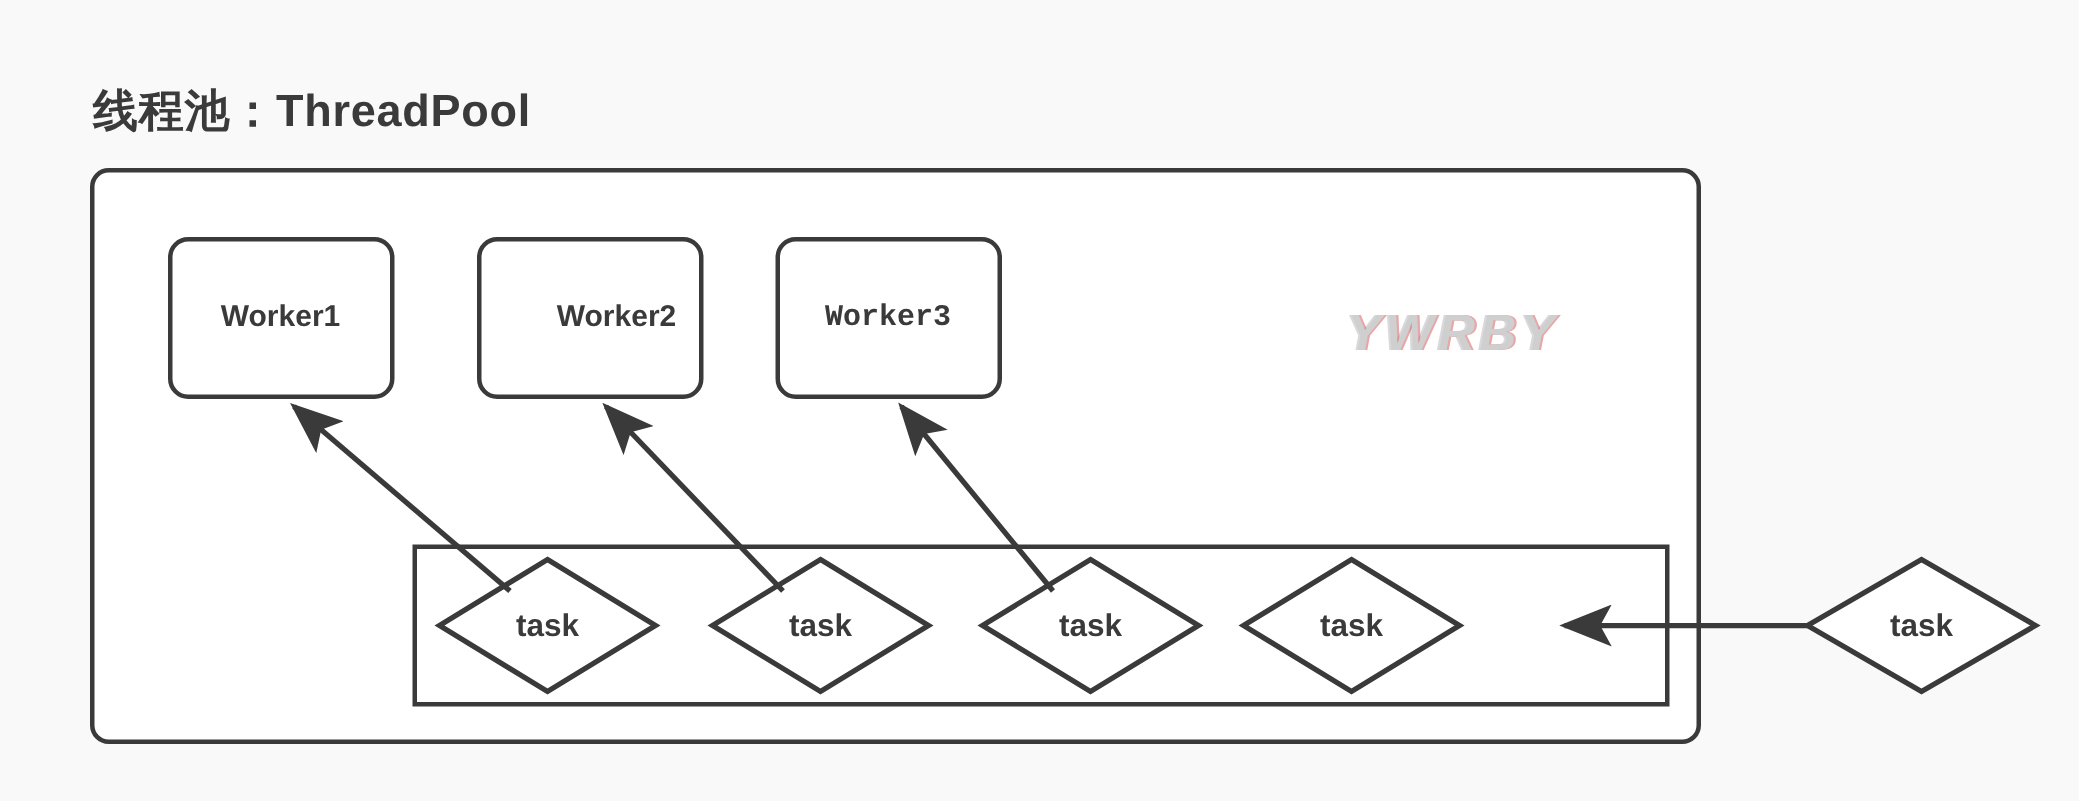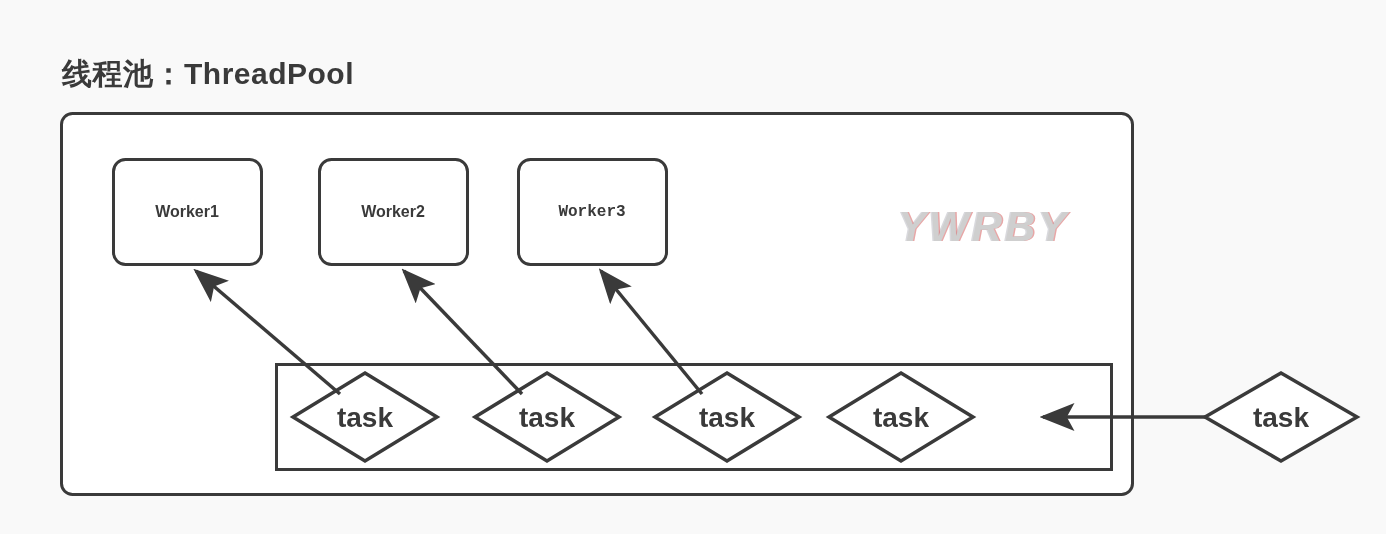--- a/index.html
+++ b/index.html
@@ -40,40 +40,40 @@
     font-size: 30px;
     letter-spacing: 0.5px;
   }
   #queue-label {
     left: 84px;
     top: 399px;
     font-size: 29px;
     letter-spacing: 0.5px;
   }
   .worker-label {
-    font-size: 16px;
+    font-size: 20px;
     text-align: center;
   }
   .task-label {
-    font-size: 28px;
+    font-size: 21px;
     text-align: right;
   }
   .worker-label, .task-label {
     position: absolute;
     color: #3a3a3a;
     font-weight: bold;
     white-space: nowrap;
     transform: translate(-50%, -50%);
   }
   
   #watermark {
     position: absolute;
     left: 898px;
     top: 203px;
-    font-size: 42px;
+    font-size: 34px;
     font-weight: bold;
     font-style: italic;
     letter-spacing: 3px;
     color: #cfcfcf;
     text-shadow:
       1.5px 0 0 rgba(214, 92, 92, 0.55),
       -1.5px 0 0 rgba(180, 180, 188, 0.5),
       0 1px 0 rgba(255,255,255,0.6);
     user-select: none;
     white-space: nowrap;
@@ -110,21 +110,21 @@
     <line x1="522" y1="394" x2="404" y2="271" stroke="#3a3a3a" stroke-width="3.5" marker-end="url(#arrowhead)"></line>
     <line x1="702" y1="394" x2="601" y2="271" stroke="#3a3a3a" stroke-width="3.5" marker-end="url(#arrowhead)"></line>
 
     <line x1="1205" y1="417" x2="1043" y2="417" stroke="#3a3a3a" stroke-width="3.5" marker-end="url(#arrowhead)"></line>
   </svg>
 
   <div class="txt" id="pool-title">线程池：ThreadPool</div>
 
 
   <div class="worker-label" style="left:187px; top:212px;">Worker1</div>
-  <div class="worker-label" style="left:393px; top:212px;">Worker2</div>
+  <div class="worker-label" style="left:411px; top:212px;">Worker2</div>
   <div class="worker-label" style="left:592px; top:212px;font-family:Liberation Mono, monospace;">Worker3</div>
 
   <div class="task-label" style="left:365px; top:418px;">task</div>
   <div class="task-label" style="left:547px; top:418px;">task</div>
   <div class="task-label" style="left:727px; top:418px;">task</div>
   <div class="task-label" style="left:901px; top:418px;">task</div>
 
   <div class="task-label" style="left:1281px; top:418px;">task</div>
 
   <div id="watermark">YWRBY</div>

